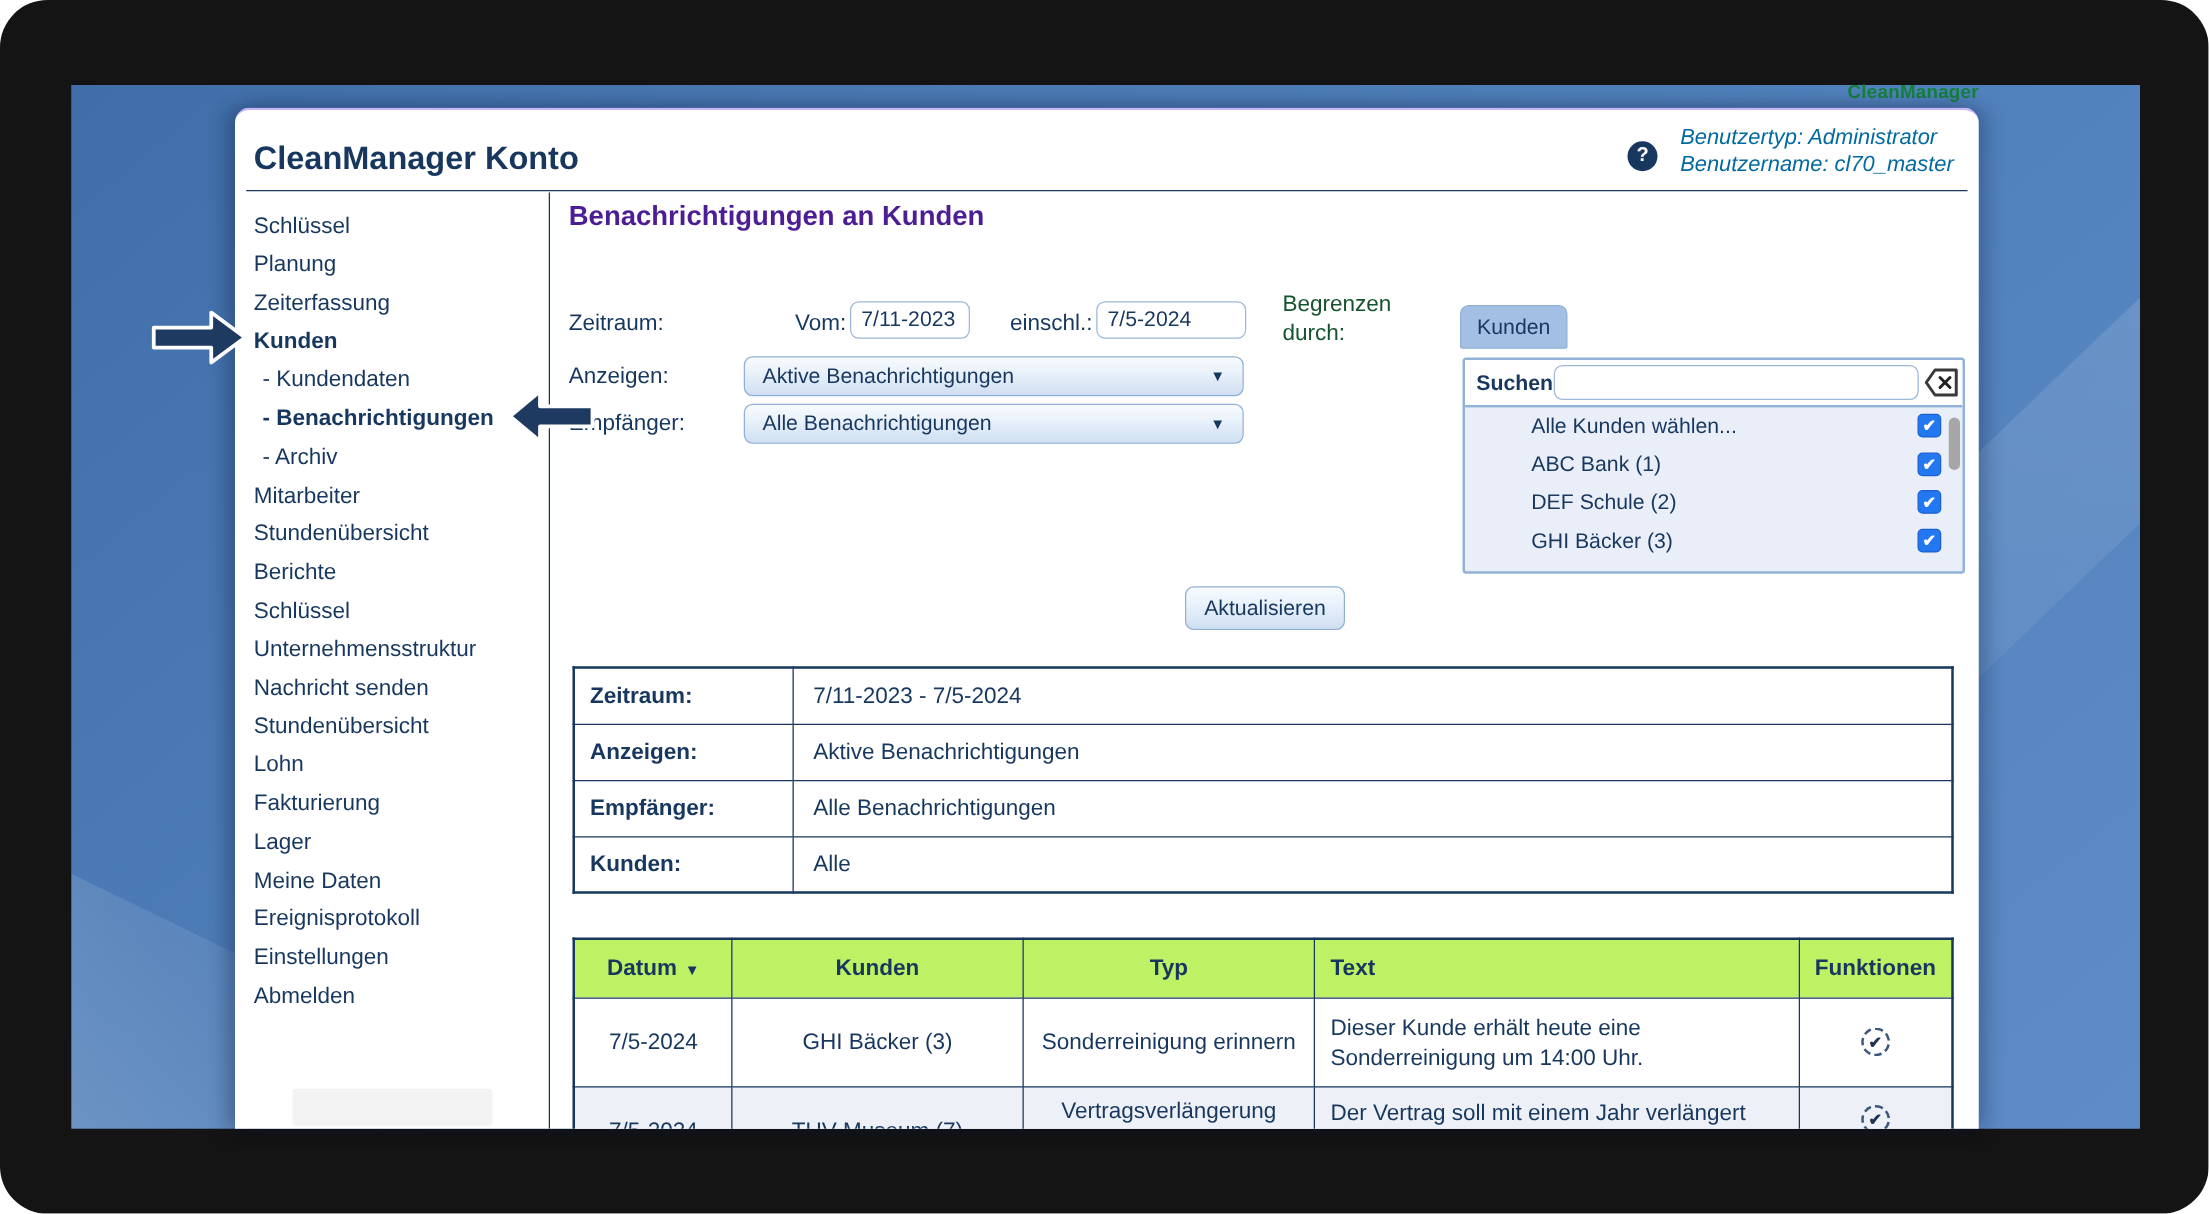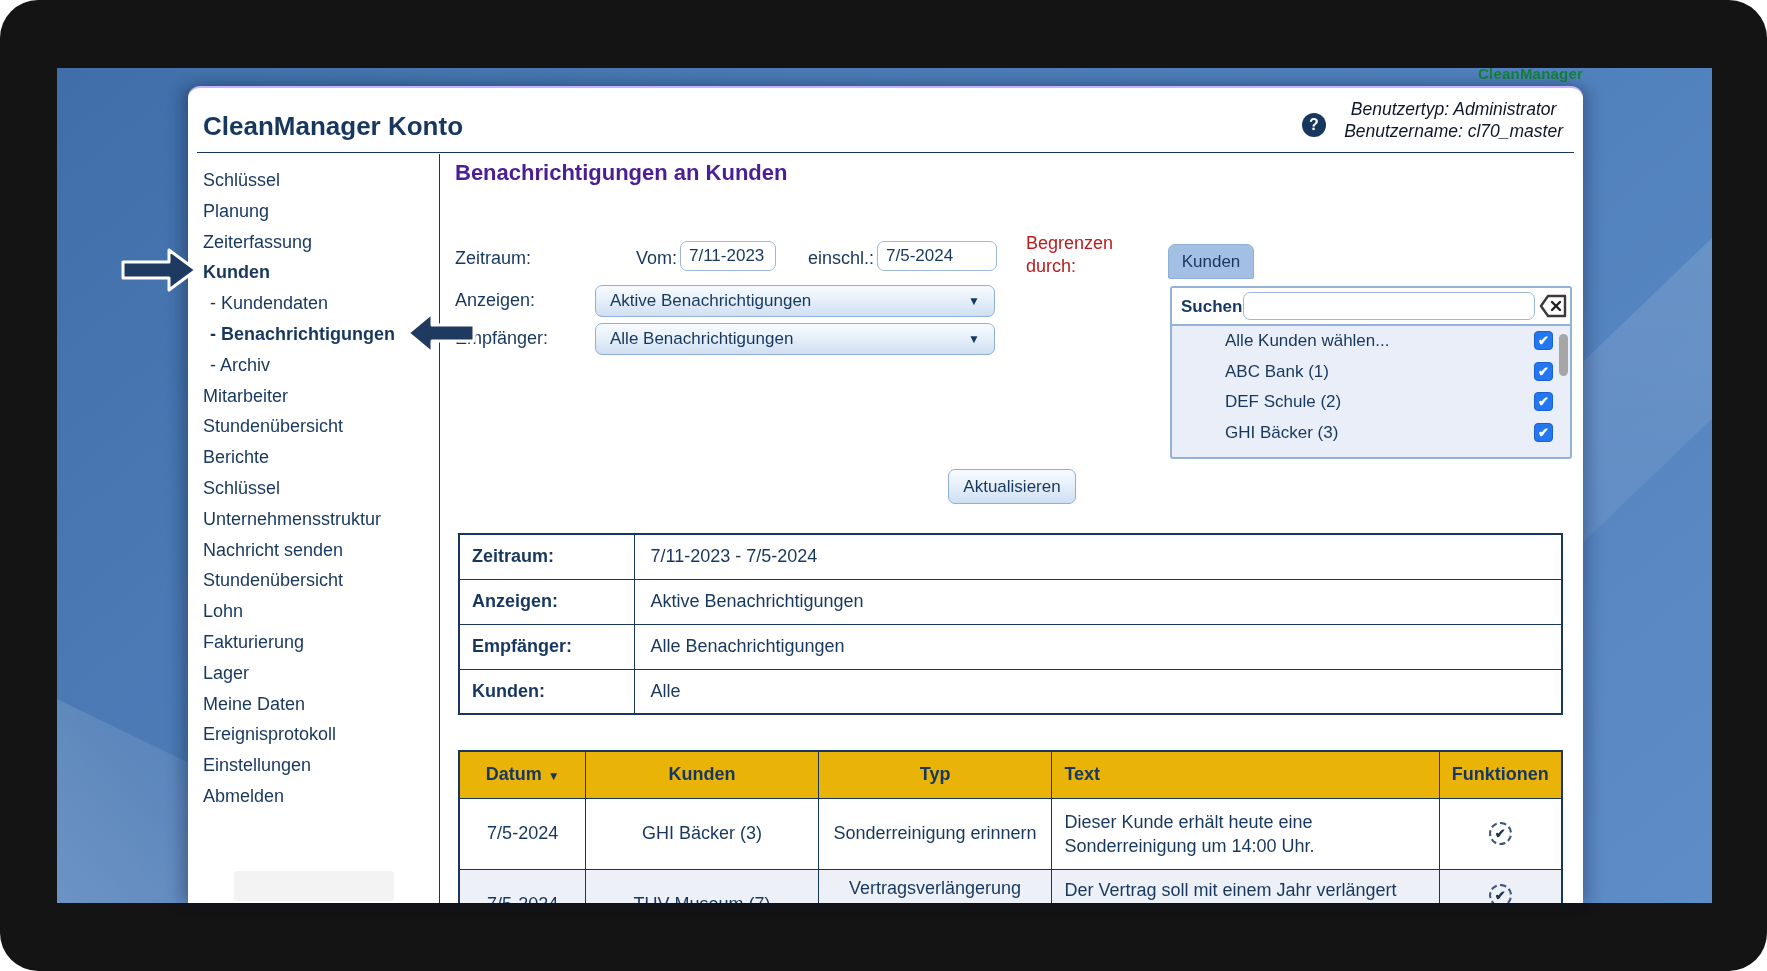--- a/index.html
+++ b/index.html
@@ -22,42 +22,42 @@
     font-size:15px;line-height:16px;letter-spacing:.2px;}
 
   
   .window{position:absolute;left:188px;top:86px;width:1395px;height:817px;background:#ffffff;
     border-radius:12px 12px 0 0;border-top:2px solid #c4b5fd;overflow:hidden;
     box-shadow:-8px 0 14px rgba(10,20,50,.28), 8px 0 14px rgba(10,20,50,.22);}
 
   .app-title{position:absolute;left:15px;top:23px;font-size:26px;font-weight:bold;color:#17375e;}
   .help-icon{position:absolute;left:1114px;top:25px;width:24px;height:24px;border-radius:50%;
     background:#17375e;color:#fff;font-size:16px;font-weight:bold;text-align:center;line-height:24px;cursor:pointer;}
-  .user-info{position:absolute;right:20px;top:10px;text-align:center;font-style:italic;
-    font-size:17.5px;line-height:22px;color:#0f172a;}
+  .user-info{position:absolute;right:20px;top:10px;text-align:left;font-style:italic;
+    font-size:17.5px;line-height:22px;color:#0369a1;}
   .header-divider{position:absolute;left:9px;right:9px;top:64px;border-top:1.8px solid #17375e;}
   .v-divider{position:absolute;left:251px;top:66px;bottom:0;width:1.4px;background:#17375e;}
 
   
   .sidebar{position:absolute;left:15px;top:77px;width:230px;}
   .nav-item{font-size:18px;line-height:30.8px;color:#17375e;white-space:nowrap;cursor:pointer;}
   .nav-item.sub{padding-left:7px;}
   .nav-item.bold{font-weight:bold;}
   .ghost-bar{position:absolute;left:46px;top:783px;width:160px;height:30px;background:#f3f3f4;border-radius:3px;}
 
   
   .page-title{position:absolute;left:267px;top:72px;font-size:22px;font-weight:bold;color:#4c1d95;}
   .flabel{position:absolute;font-size:18px;color:#17375e;}
   .tinput{position:absolute;height:30px;border:1.6px solid #9cb8dc;border-radius:7px;background:#fff;
     color:#17375e;font-size:17px;padding:0 8px;outline:none;}
   .dropdown{position:absolute;left:407px;width:400px;height:32px;border:1.6px solid #8fb0d6;border-radius:7px;
     background:linear-gradient(#f8fbfe,#e7f0fa 45%,#cfdff2);color:#17375e;font-size:17px;
     display:flex;align-items:center;padding:0 14px;cursor:pointer;}
   .dropdown .caret{margin-left:auto;font-size:12px;color:#17375e;}
-  .begrenzen{position:absolute;left:838px;top:144px;width:116px;font-size:18px;line-height:23px;color:#b91c1c;}
+  .begrenzen{position:absolute;left:838px;top:144px;width:116px;font-size:18px;line-height:23px;color:#14532d;}
 
   
   .tab{position:absolute;top:156px;height:35px;border:1.6px solid #8fb0d6;border-radius:7px;
     font-size:17px;color:#17375e;display:flex;align-items:center;justify-content:center;cursor:pointer;}
   .tab.active{background:#a3c0e4;border-bottom-left-radius:2px;border-bottom-right-radius:2px;}
   .tab.inactive{background:linear-gradient(#f2f7fc,#d8e5f4);}
   .limit-panel{position:absolute;left:982px;top:198px;width:402px;height:173px;border:2px solid #93b2d8;
     border-radius:3px;background:#e9eef9;overflow:hidden;}
   .search-row{position:absolute;left:0;right:0;top:0;height:38px;background:#fff;border-bottom:2px solid #93b2d8;}
   .search-label{position:absolute;left:9px;top:9px;font-size:17px;font-weight:bold;color:#17375e;}
@@ -79,21 +79,21 @@
   
   .summary{position:absolute;left:270px;top:445px;width:1105px;border-collapse:collapse;}
   .summary td{border:1.6px solid #17375e;height:45px;font-size:18px;color:#17375e;background:#fff;}
   .summary td.lab{width:175px;font-weight:bold;padding-left:12px;}
   .summary td.val{padding-left:16px;}
   .summary{border:2px solid #17375e;}
 
   
   .dtable{position:absolute;left:270px;top:662px;width:1105px;border-collapse:collapse;border:2px solid #17375e;}
   .dtable th,.dtable td{border:1.6px solid #17375e;font-size:18px;color:#17375e;}
-  .dtable th{height:47px;background:#eab308;font-weight:bold;}
+  .dtable th{height:47px;background:#bef264;font-weight:bold;}
   .dtable th.text-col,.dtable td.text-cell{text-align:left;padding-left:12px;}
   .dtable td{height:71px;text-align:center;background:#fff;}
   .dtable tr.alt td{background:#edf0f6;}
   .dtable td.text-cell{line-height:24px;padding-top:4px;padding-bottom:4px;padding-right:8px;}
   .dtable tr.alt td{height:75px;vertical-align:top;}
   .dtable tr.alt td.low{padding-top:24px;}
   .dtable tr.alt td.high{padding-top:8px;}
   .sort-caret{font-size:12px;margin-left:6px;}
   .fn-icon{display:inline-block;width:23px;height:23px;border:2px dashed #3d5679;border-radius:50%;
     color:#1d3250;font-size:13px;font-weight:bold;line-height:19px;text-align:center;cursor:pointer;}

